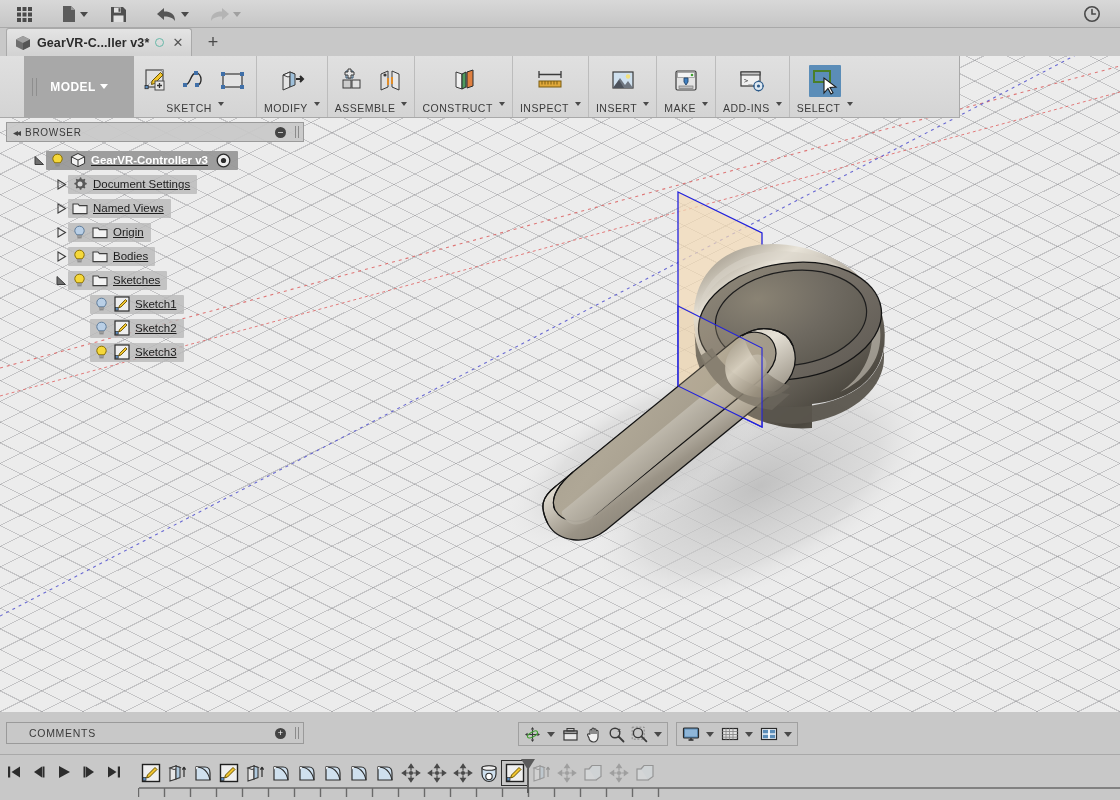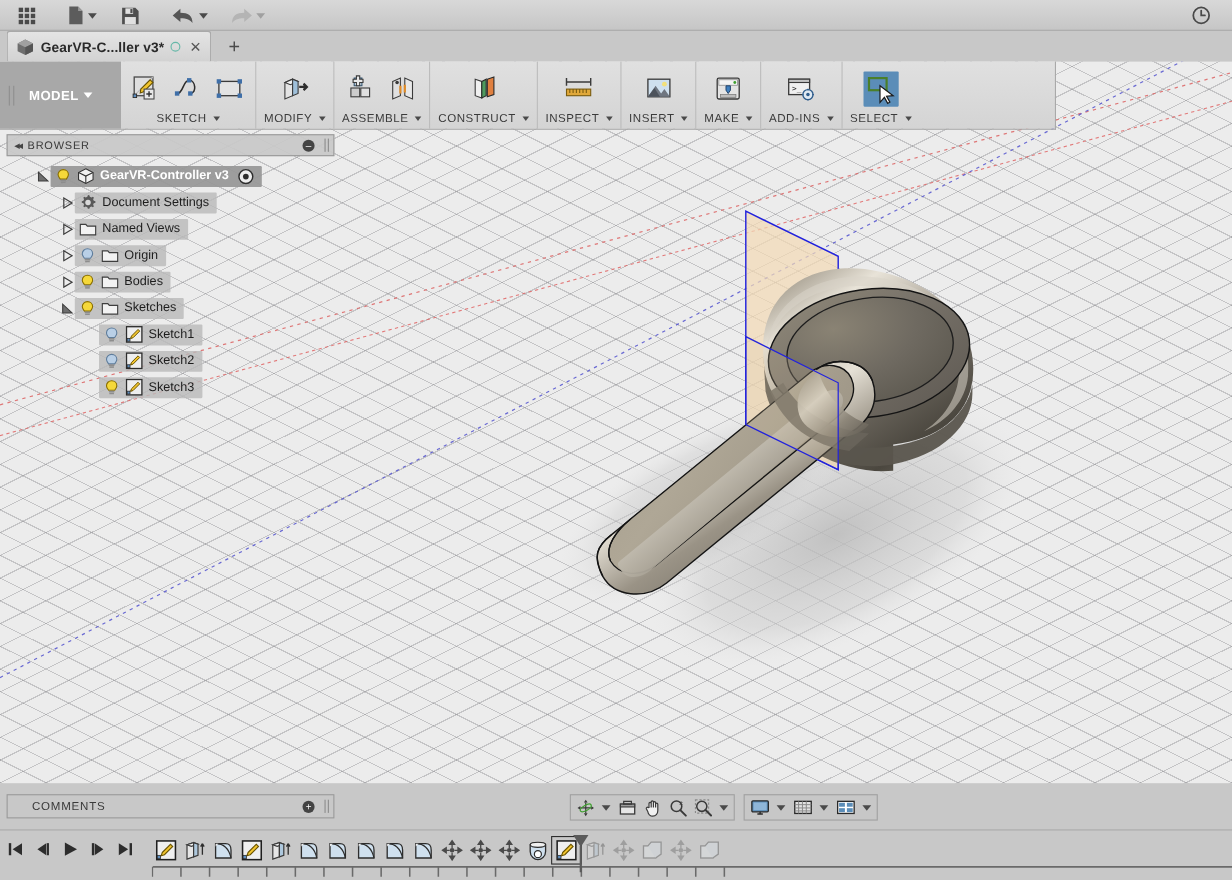--- a/index.html
+++ b/index.html
@@ -45,55 +45,55 @@
   .tab-x { font-size:13px; color:#555; line-height:1; padding:0 2px; cursor:pointer; }
   #newtab { position:absolute; left:200px; top:2px; width:26px; height:24px;
             display:flex;align-items:center;justify-content:center;
             font-size:18px; color:#4a4a4a; font-weight:300; cursor:pointer; }
 
   
   #ribbon {
     position:absolute; left:0; top:56px; width:960px; height:62px;
     background: linear-gradient(#e0e0e0,#d4d4d4);
     border-bottom:1px solid #a9a9a9; border-right:1px solid #a9a9a9;
-    display:flex; align-items:stretch;
+    display:flex; align-items:stretch;padding-left:24px;
   }
   #wsbtn {
     width:110px; background:#a8a8a8; display:flex; align-items:center; justify-content:center; gap:4px;
     color:#fff; font-size:12px; font-weight:700; letter-spacing:.4px; cursor:pointer;
     position:relative;
   }
   #wsbtn .grip { position:absolute; left:8px; top:50%; transform:translateY(-50%); width:5px; height:18px;
                  border-left:1.5px solid #8e8e8e; border-right:1.5px solid #8e8e8e; }
   #wsbtn .caret-w { width:0;height:0;border-left:4px solid transparent;border-right:4px solid transparent;border-top:5px solid #fff; }
   .rgroup { display:flex; flex-direction:column; align-items:center; justify-content:space-between;
             padding:5px 7px 3px; border-right:1px solid #bcbcbc; }
   .rgroup:last-child { border-right:none; }
   .ricons { display:flex; align-items:flex-end; gap:6px; height:36px; }
   .ric { width:32px; height:32px; display:flex; align-items:center; justify-content:center; cursor:pointer; }
   .ric.active { background:#5b8db8; border-radius:1px; }
-  .rlabel { font-size:10.5px; color:#3b3b3b; letter-spacing:.5px; display:flex; align-items:center; gap:3px; margin-top:1px; }
+  .rlabel { font-size:10.5px; color:#3b3b3b; letter-spacing:.5px; display:flex; gap:3px; margin-top:1px; }
   .rlabel .caret-sm { border-top-width:4px; border-left-width:3.5px; border-right-width:3.5px; }
 
   
   #browser { position:absolute; left:6px; top:122px; width:298px; }
   #browser-head {
     height:20px; background:rgba(200,200,200,.93); border:1px solid #9a9a9a;
     display:flex; align-items:center; padding:0 4px; gap:6px;
   }
   #browser-head .bh-title { font-size:10px; color:#3a3a3a; letter-spacing:.7px; flex:1; }
   .dbl-arrow { color:#444; font-size:10px; letter-spacing:-2px; padding-left:2px;}
   .circ-btn { width:11px;height:11px;border-radius:50%;background:#444; color:#fff; font-size:9px;
               display:flex;align-items:center;justify-content:center; line-height:1; }
   .vgrip { width:4px;height:12px;border-left:1px solid #8b8b8b;border-right:1px solid #8b8b8b; margin-left:3px; }
 
   #tree { padding-top:6px; }
   .trow { display:flex; align-items:center; height:24px; font-size:11.5px; color:#1d1d1d; }
   .trow .chip { display:flex; align-items:center; gap:5px; background:rgba(186,186,186,.82);
-                border-radius:1px; padding:2px 7px 2px 4px; height:19px; }
+                border-radius:1px; padding:2px 7px 2px 4px; height:19px;text-decoration:underline; }
   .trow.root .chip { background:rgba(150,150,150,.92); }
   .trow.root .tlabel { color:#fff; font-weight:700; }
   .tri { width:14px; display:flex; align-items:center; justify-content:center; flex:0 0 14px; }
   .tlabel { white-space:nowrap; }
   .spacer { flex:0 0 auto; }
 
   
   #comments {
     position:absolute; left:6px; top:722px; width:298px; height:22px;
     background:rgba(200,200,200,.93); border:1px solid #9a9a9a;

